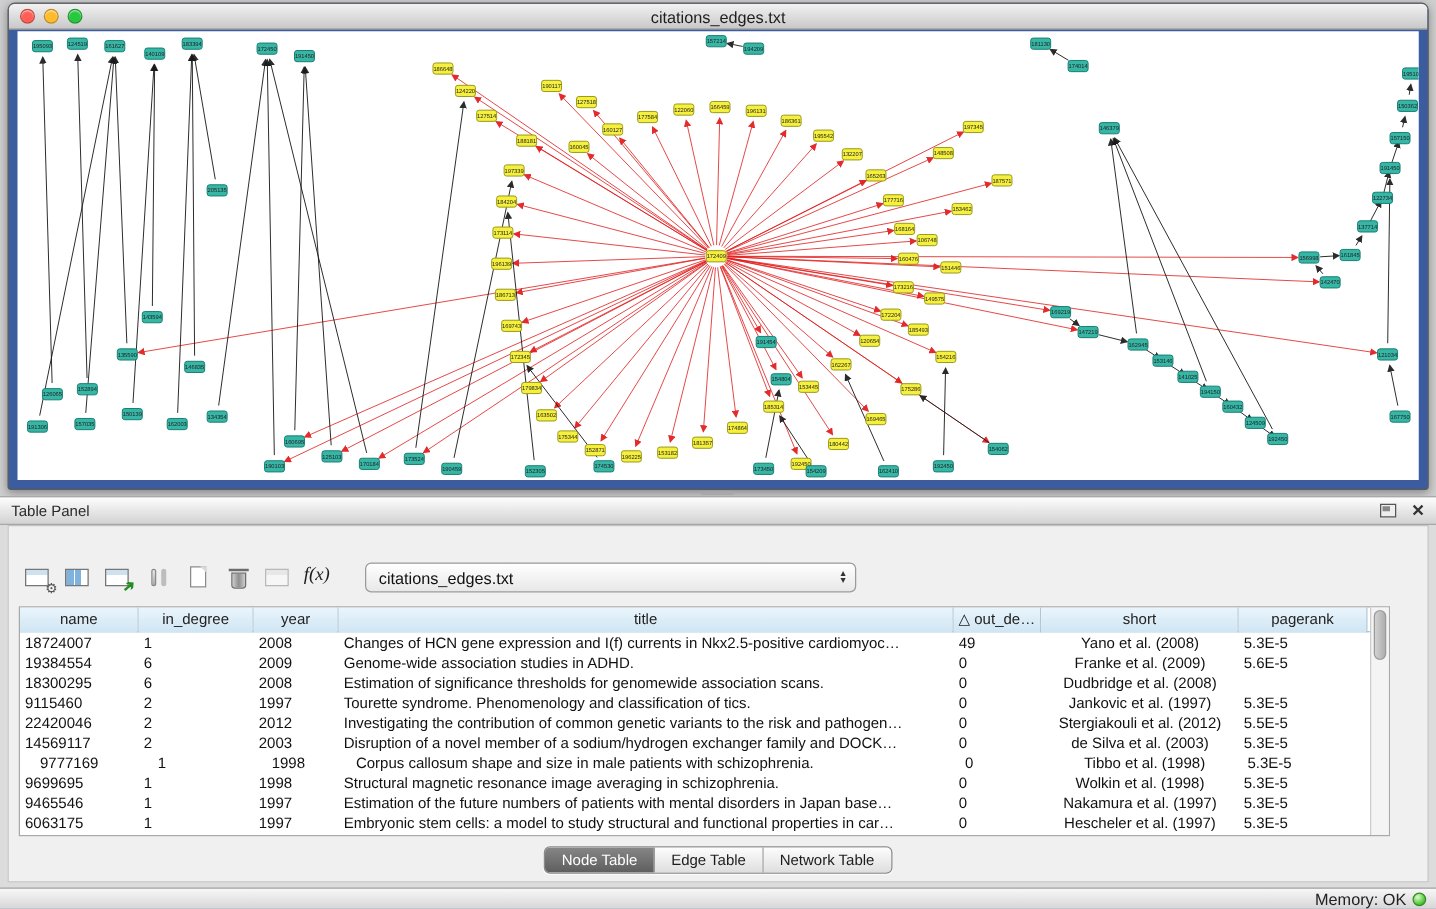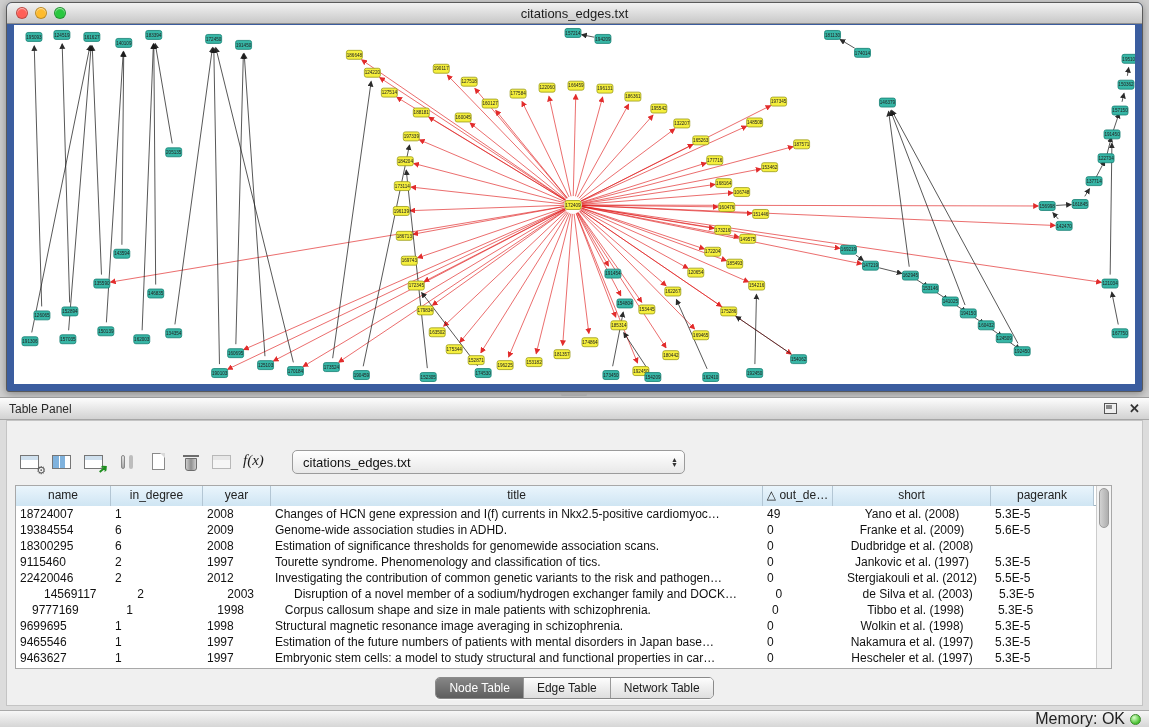--- a/index.html
+++ b/index.html
@@ -90,21 +90,21 @@
     box-shadow:0 1px 1px rgba(255,255,255,.8); }
   .tab { padding:3px 13px; font-size:12px; color:#1c1c1c; background:linear-gradient(#fdfdfd,#dedede);
     border-right:1px solid #999; cursor:default; }
   .tab:last-child { border-right:none; }
   .tab.sel { background:linear-gradient(#868686,#5e5e5e); color:#fff; }
 
   
   .status-bar { position:absolute; left:0; bottom:0; width:1149px; height:17px;
     background:linear-gradient(#f7f7f7,#d6d6d6); border-top:1px solid #a9a9a9;
     display:flex; justify-content:flex-end; align-items:center; padding-right:8px; gap:5px;
-    font-size:16px; color:#222; }
+    font-size:13px; color:#222; }
   .mem-dot { width:11px; height:11px; border-radius:50%; border:1px solid #3a8a2a;
     background:radial-gradient(circle at 35% 30%, #d9ffc9, #49c131 70%); }
 </style>
 </head>
 <body>
 
 <div class="net-window">
   <div class="titlebar">
     <div class="traffic">
       <span class="light red"></span>
@@ -797,21 +797,21 @@
             <div class="tr">
               <div class="td" style="width: 95px;">22420046</div>
               <div class="td" style="width: 92px;">2</div>
               <div class="td" style="width: 68px;">2012</div>
               <div class="td" style="width: 492px;">Investigating the contribution of common genetic variants to the risk and pathogen…</div>
               <div class="td" style="width: 70px;">0</div>
               <div class="td c" style="width: 158px;">Stergiakouli et al. (2012)</div>
               <div class="td" style="width: 103px;">5.5E-5</div>
             </div>
             <div class="tr">
-              <div class="td" style="width: 95px; margin-left: 24px;">14569117</div>
+              <div class="td" style="width: 95px;">14569117</div>
               <div class="td" style="width: 92px;">2</div>
               <div class="td" style="width: 68px;">2003</div>
               <div class="td" style="width: 492px;">Disruption of a novel member of a sodium/hydrogen exchanger family and DOCK…</div>
               <div class="td" style="width: 70px;">0</div>
               <div class="td c" style="width: 158px;">de Silva et al. (2003)</div>
               <div class="td" style="width: 103px;">5.3E-5</div>
             </div>
             <div class="tr">
               <div class="td" style="width: 95px; margin-left: 12px;">9777169</div>
               <div class="td" style="width: 92px;">1</div>
@@ -833,21 +833,21 @@
             <div class="tr">
               <div class="td" style="width: 95px;">9465546</div>
               <div class="td" style="width: 92px;">1</div>
               <div class="td" style="width: 68px;">1997</div>
               <div class="td" style="width: 492px;">Estimation of the future numbers of patients with mental disorders in Japan base…</div>
               <div class="td" style="width: 70px;">0</div>
               <div class="td c" style="width: 158px;">Nakamura et al. (1997)</div>
               <div class="td" style="width: 103px;">5.3E-5</div>
             </div>
             <div class="tr">
-              <div class="td" style="width: 95px;">9463627</div>
+              <div class="td" style="width: 95px;">6063175</div>
               <div class="td" style="width: 92px;">1</div>
               <div class="td" style="width: 68px;">1997</div>
               <div class="td" style="width: 492px;">Embryonic stem cells: a model to study structural and functional properties in car…</div>
               <div class="td" style="width: 70px;">0</div>
               <div class="td c" style="width: 158px;">Hescheler et al. (1997)</div>
               <div class="td" style="width: 103px;">5.3E-5</div>
             </div>
           </div>
       </div>
       <div class="t-scroll">

